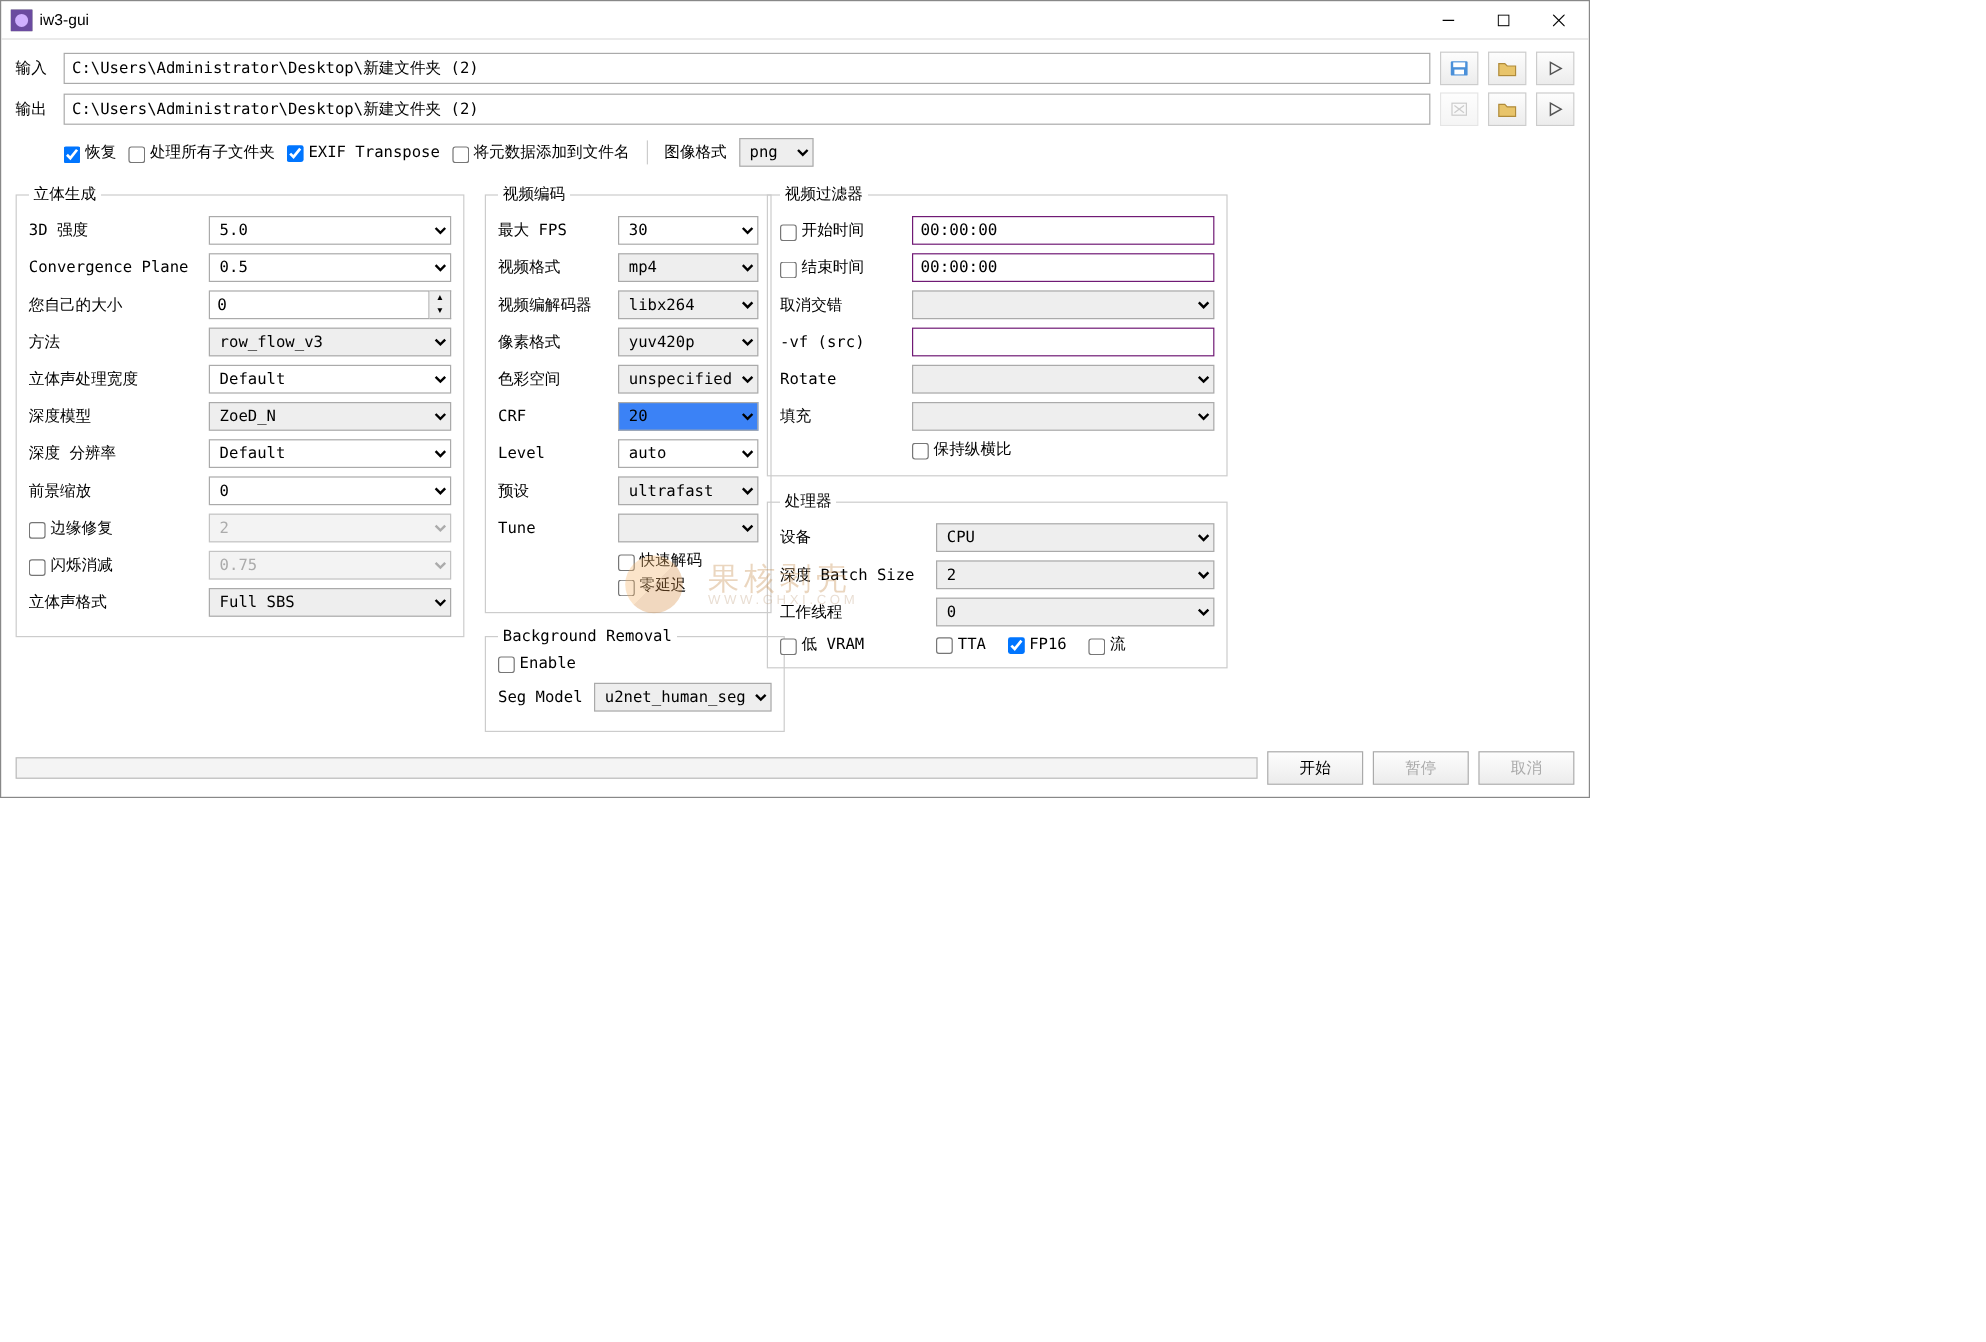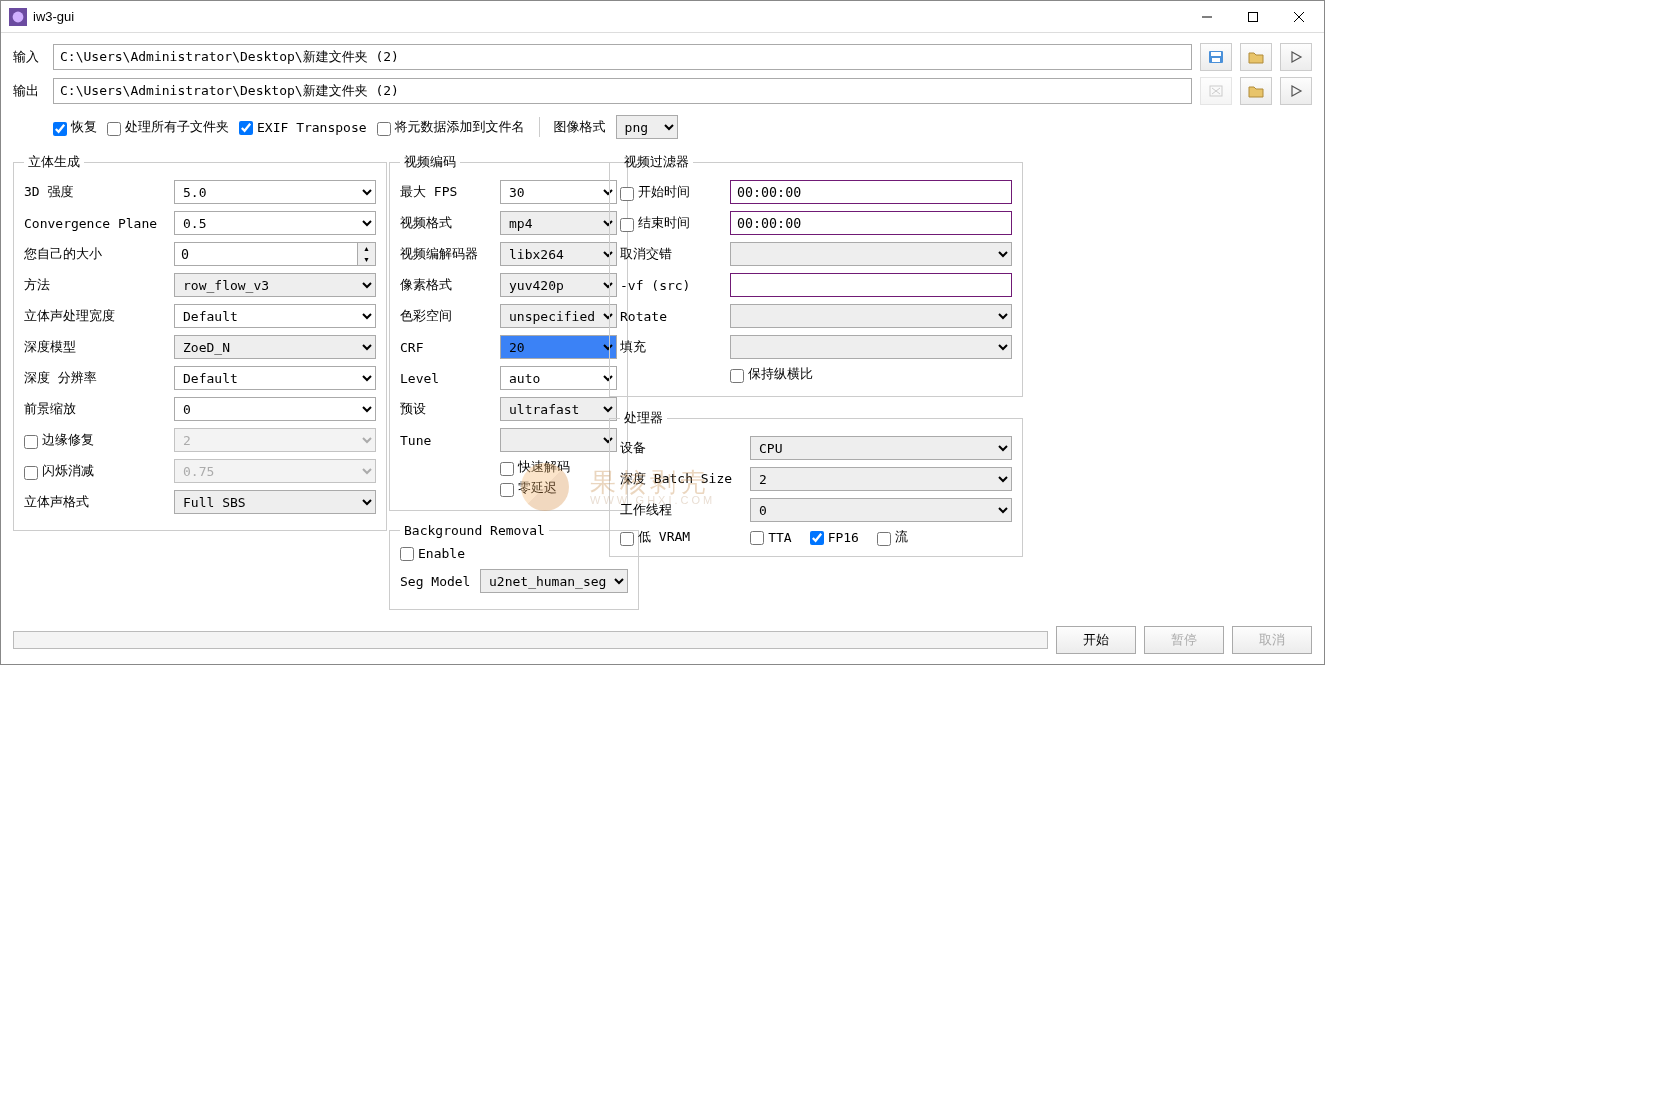--- a/index.html
+++ b/index.html
@@ -17,25 +17,25 @@
 .io-row input[type=text] { flex: 1; height: 26px; border: 1px solid #aaa; padding: 0 6px; font-family: "SimSun", monospace; font-size: 13px; }
 .iconbtn { width: 32px; height: 28px; border: 1px solid #ccc; background: linear-gradient(#fdfdfd,#ececec); display: flex; align-items: center; justify-content: center; margin-left: 4px; cursor: default; }
 .iconbtn.disabled { opacity: 0.5; }
 .iconbtn svg { width: 16px; height: 14px; }
 .opts-row { display: flex; align-items: center; gap: 10px; padding: 4px 0 6px 40px; }
 .chk { display: inline-flex; align-items: flex-end; gap: 4px; font-family: "SimSun", monospace; }
 .chk input { width: 14px; height: 14px; }
 .sep { width: 1px; height: 20px; background: #ccc; margin: 0 4px; }
 select, .combo { height: 24px; border: 1px solid #aaa; background: #eee; font-family: "SimSun", monospace; font-size: 13px; padding: 0 4px; }
 .combo-white { background: #fff; }
-.panels { display: flex; gap: 6px; margin-top: 8px; }
+.panels { display: flex; gap: 21px; margin-top: 8px; }
 .col { display: flex; flex-direction: column; gap: 12px; }
 .col1 { width: 370px; }
 .col2 { width: 214px; }
-.col3 { width: 414px; }
+.col3 { width: 384px; }
 fieldset { border: 1px solid #ccc; padding: 8px 10px 10px 10px; }
 legend { font-family: "SimSun", monospace; padding: 0 4px; }
 .frow { display: flex; align-items: center; margin-bottom: 5px; min-height: 26px; }
 .frow .flbl { font-family: "SimSun", monospace; }
 .col1 .frow .flbl { width: 150px; }
 .col2 .frow .flbl { width: 100px; }
 .col3 .frow .flbl { width: 110px; }
 .frow select, .frow .txtval { flex: 1; }
 .txtval { height: 24px; border: 1px solid #701a75; background: #fff; padding: 0 6px; font-family: "SimSun", monospace; }
 .spin { display: flex; flex: 1; }

